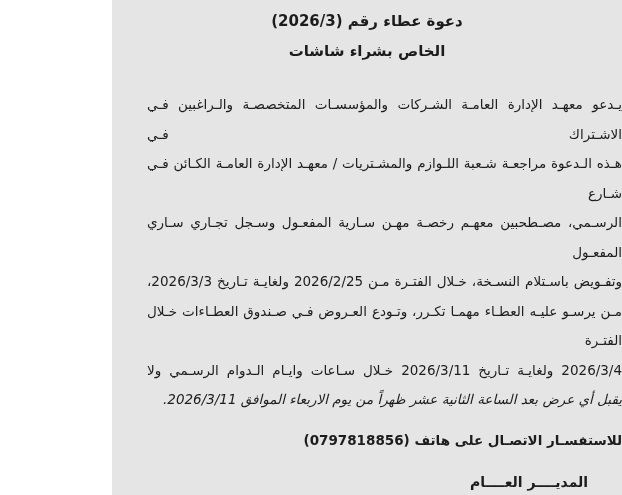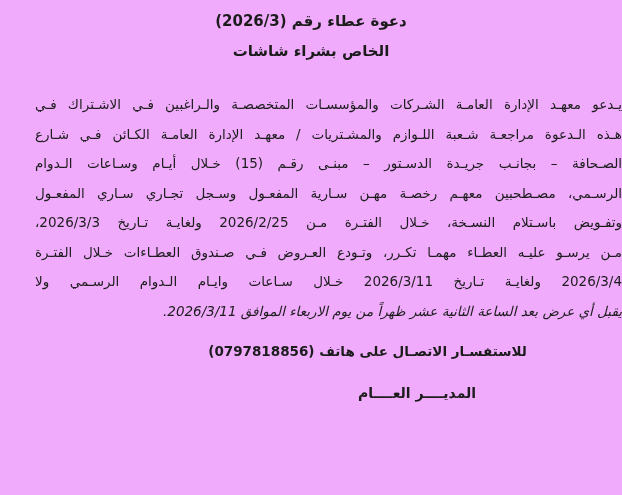--- a/index.html
+++ b/index.html
@@ -2,23 +2,23 @@
 <html lang="ar" dir="rtl"><head>
 <meta charset="utf-8">
 <style>
   html, body {
     margin: 0;
     padding: 0;
     background: #ffffff;
   }
   .page {
     position: relative;
-    width: 622px;
+    width: 510px;
     height: 495px;
-    background: #f0abfc;
+    background: #e5e5e5;
     color: #1c1c1c;
     font-family: "DejaVu Sans", sans-serif;
     direction: rtl;
     overflow: hidden;
   }
   .header {
     margin-top: 6px;
     text-align: center;
   }
   .title-line {
@@ -39,21 +39,21 @@
     overflow: hidden;
     white-space: normal;
   }
   .body-line.lastline {
     text-align-last: right;
     font-style: italic;
   }
   .inquiry-line {
     margin-top: 14px;
     padding-left: 113px;
-    text-align: center;
+    text-align: right;
     font-size: 13.5px;
     font-weight: bold;
     line-height: 22px;
     direction: rtl;
   }
   .signature-line {
     margin-top: 20px;
     padding-left: 358px;
     text-align: left;
     font-size: 14px;
@@ -68,21 +68,20 @@
 <div class="page">
 
   <div class="header">
     <div class="title-line">دعوة عطاء رقم (2026/3)</div>
     <div class="title-line">الخاص بشراء شاشات</div>
   </div>
 
   <div class="body-block">
     <div class="body-line">يـدعو معهـد الإدارة العامـة الشـركات والمؤسسـات المتخصصـة والـراغبين فـي الاشـتراك فـي</div>
     <div class="body-line">هـذه الـدعوة مراجعـة شـعبة اللـوازم والمشـتريات / معهـد الإدارة العامـة الكـائن فـي شـارع</div>
-    <div class="body-line">الصـحافة – بجانـب جريـدة الدسـتور – مبنـى رقـم (15) خـلال أيـام وسـاعات الـدوام</div>
     <div class="body-line">الرسـمي، مصـطحبين معهـم رخصـة مهـن سـارية المفعـول وسـجل تجـاري سـاري المفعـول</div>
     <div class="body-line">وتفـويض باسـتلام النسـخة، خـلال الفتـرة مـن 2026/2/25 ولغايـة تـاريخ 2026/3/3،</div>
     <div class="body-line">مـن يرسـو عليـه العطـاء مهمـا تكـرر، وتـودع العـروض فـي صـندوق العطـاءات خـلال الفتـرة</div>
     <div class="body-line">2026/3/4 ولغايـة تـاريخ 2026/3/11 خـلال سـاعات وايـام الـدوام الرسـمي ولا</div>
     <div class="body-line lastline">يقبل أي عرض بعد الساعة الثانية عشر ظهراً من يوم الاربعاء الموافق 2026/3/11.</div>
   </div>
 
   <div class="inquiry-line">للاستفسـار الاتصـال على هاتف (0797818856)</div>
 
   <div class="signature-line">المديــــر العــــام</div>

